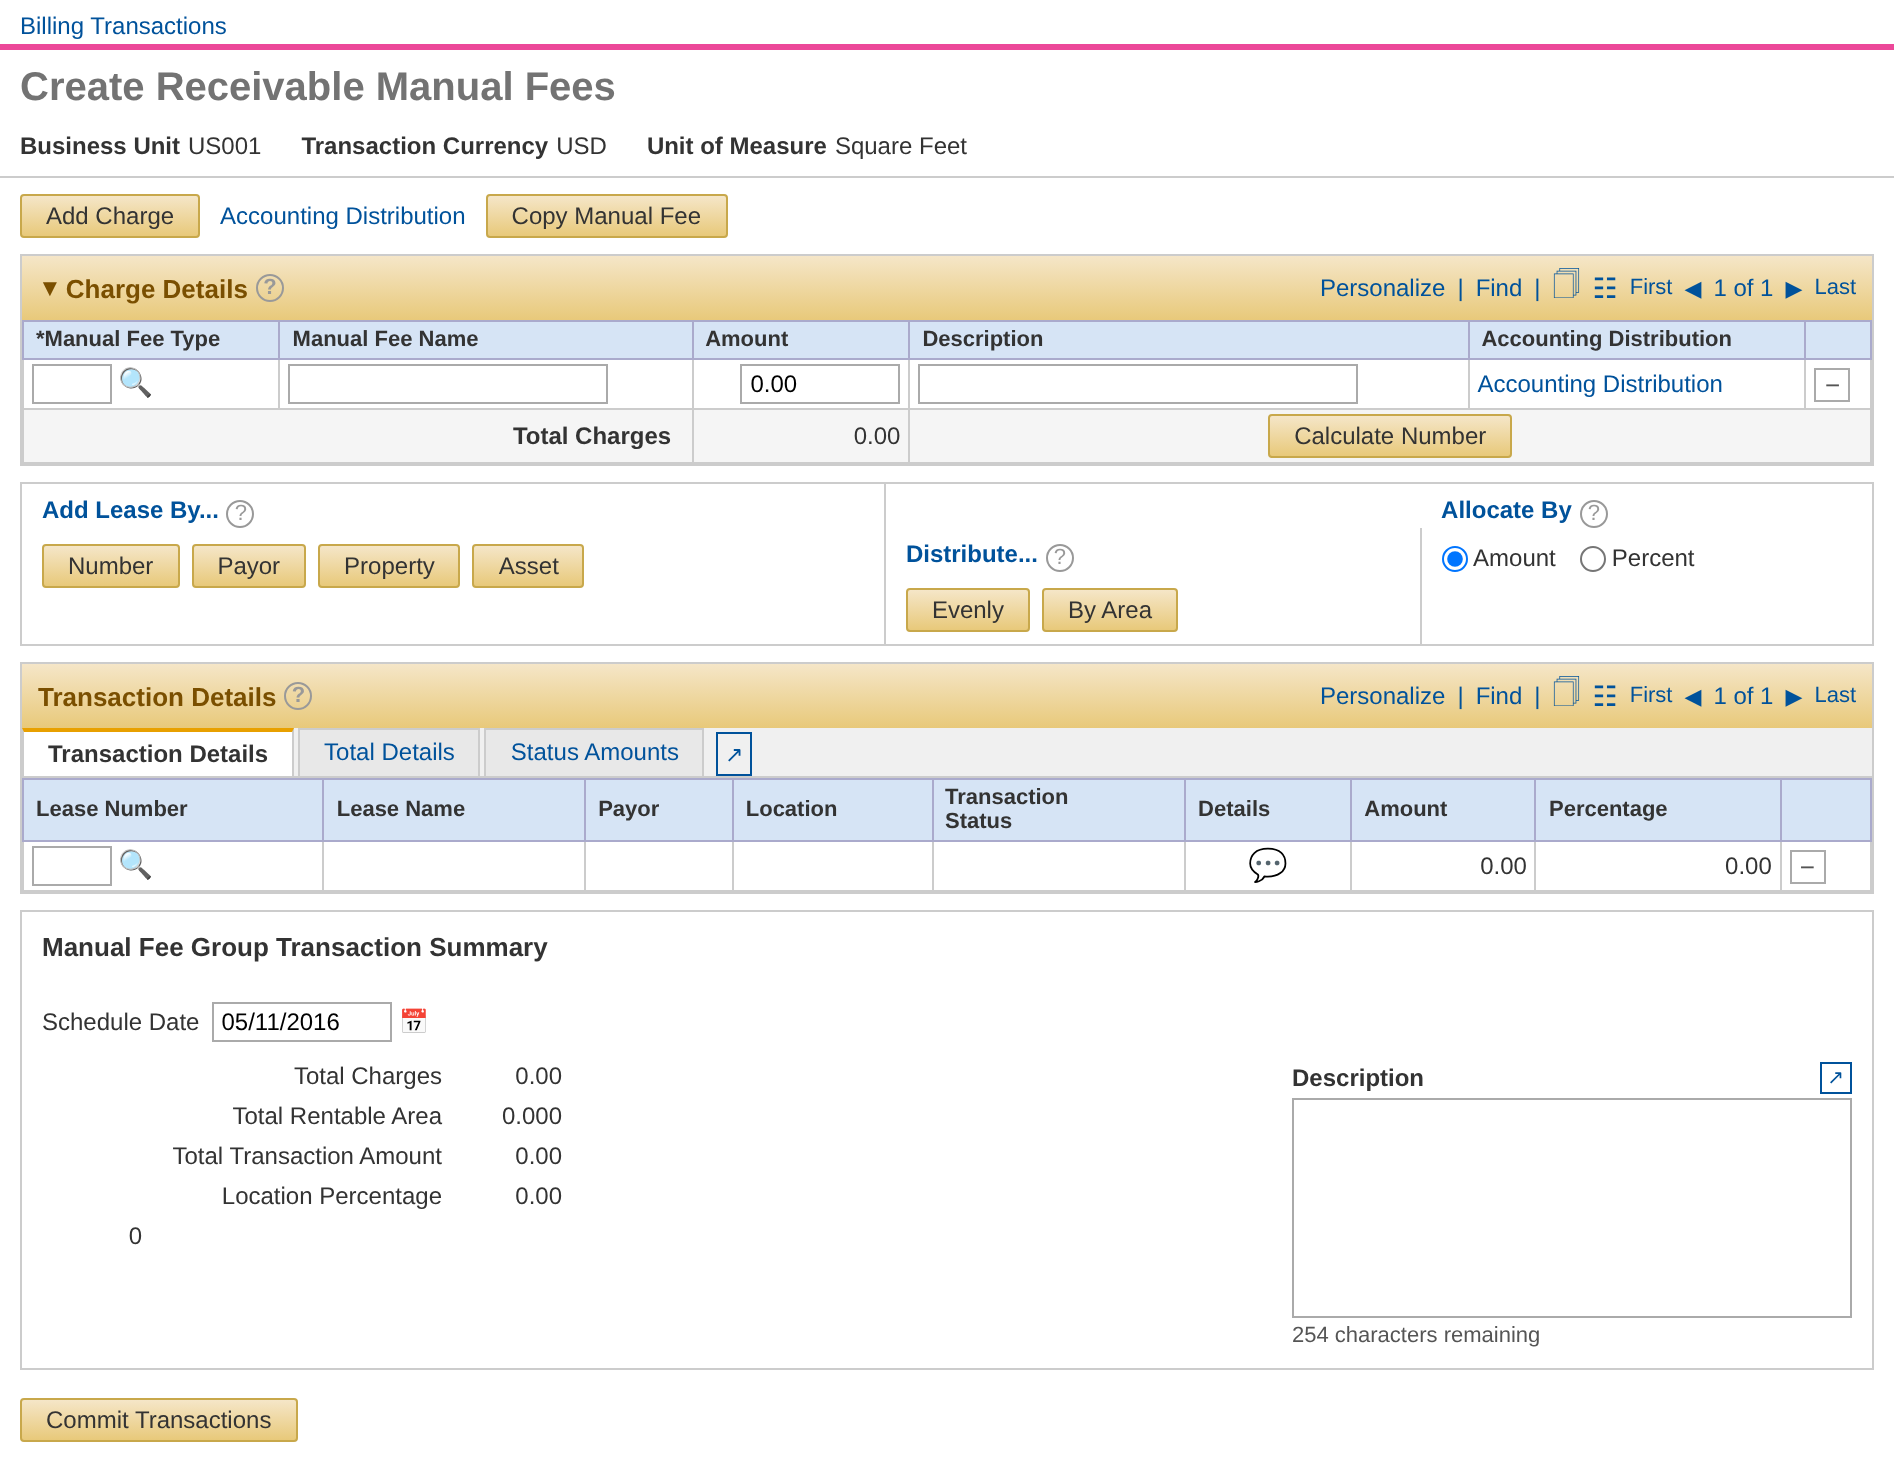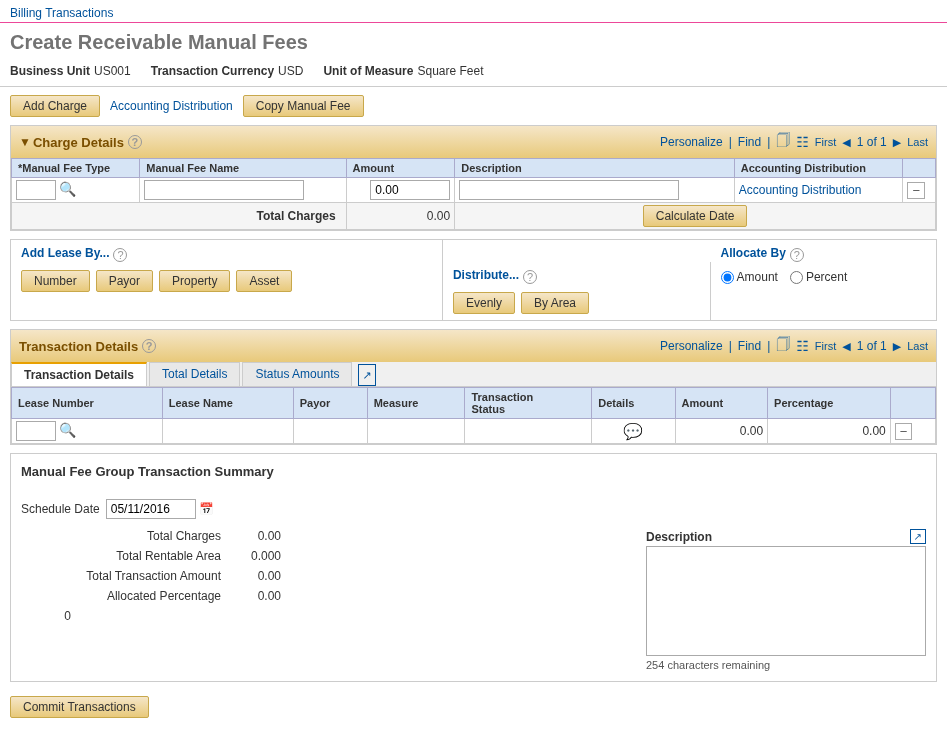--- a/index.html
+++ b/index.html
@@ -1,18 +1,18 @@
 <!DOCTYPE html>
 <html><head>
   <meta charset="utf-8">
   <style>
     * { box-sizing: border-box; margin: 0; padding: 0; }
     body { font-family: Arial, sans-serif; font-size: 12px; color: #333; background: #fff; }
 
-    .breadcrumb { color: #00529b; font-size: 12px; padding: 6px 10px 2px; border-bottom: 1px solid #ec4899; }
+    .breadcrumb { color: #00529b; font-size: 12px; padding: 6px 10px 2px; border-bottom: 3px solid #ec4899; }
     .page-title { font-size: 20px; color: #737373; font-weight: bold; padding: 8px 10px 6px; }
 
     .meta-row { display: flex; gap: 20px; padding: 4px 10px 8px; font-size: 12px; border-bottom: 1px solid #ccc; }
     .meta-item { display: flex; gap: 4px; }
     .meta-label { font-weight: bold; }
 
     .toolbar { display: flex; align-items: center; gap: 10px; padding: 8px 10px; }
 
     .btn {
       background: linear-gradient(to bottom, #f5e6c8, #e8c97a);
@@ -210,21 +210,21 @@
           <td><button class="minus-btn">−</button></td>
         </tr>
         <tr class="total-row">
           <td colspan="2" style="text-align:right; padding-right:10px;">
             <strong>Total Charges</strong>
           </td>
           <td style="text-align:right;">
             <span>0.00</span>
           </td>
           <td colspan="3" style="text-align:center;">
-            <button class="btn">Calculate Date</button>
+            <button class="btn">Calculate Number</button>
           </td>
         </tr>
       </tbody>
     </table>
   </div>
 </div>
 
 <div class="three-col">
 
   <div class="col-pane" style="flex:2;">
@@ -296,21 +296,21 @@
     <div class="tab">Status Amounts</div>
     <button class="icon-btn expand-icon" style="margin-left:4px;margin-top:2px;">↗</button>
   </div>
 
   <table class="table-grid">
     <thead>
       <tr>
         <th>Lease Number</th>
         <th>Lease Name</th>
         <th>Payor</th>
-        <th>Measure</th>
+        <th>Location</th>
         <th>Transaction<br>Status</th>
         <th>Details</th>
         <th>Amount</th>
         <th>Percentage</th>
         <th></th>
       </tr>
     </thead>
     <tbody>
       <tr>
         <td>
@@ -352,21 +352,21 @@
       </div>
       <div class="summary-row">
         <span class="summary-label">Total Rentable Area</span>
         <span class="summary-value">0.000</span>
       </div>
       <div class="summary-row">
         <span class="summary-label">Total Transaction Amount</span>
         <span class="summary-value">0.00</span>
       </div>
       <div class="summary-row">
-        <span class="summary-label">Allocated Percentage</span>
+        <span class="summary-label">Location Percentage</span>
         <span class="summary-value">0.00</span>
       </div>
       <div class="summary-row">
         <span class="summary-value">0</span>
       </div>
     </div>
     <div class="summary-right">
       <div class="desc-label" style="display:flex;justify-content:space-between;align-items:center;">
         <span>Description</span>
         <button class="icon-btn expand-icon" style="font-size:10px;">↗</button>

